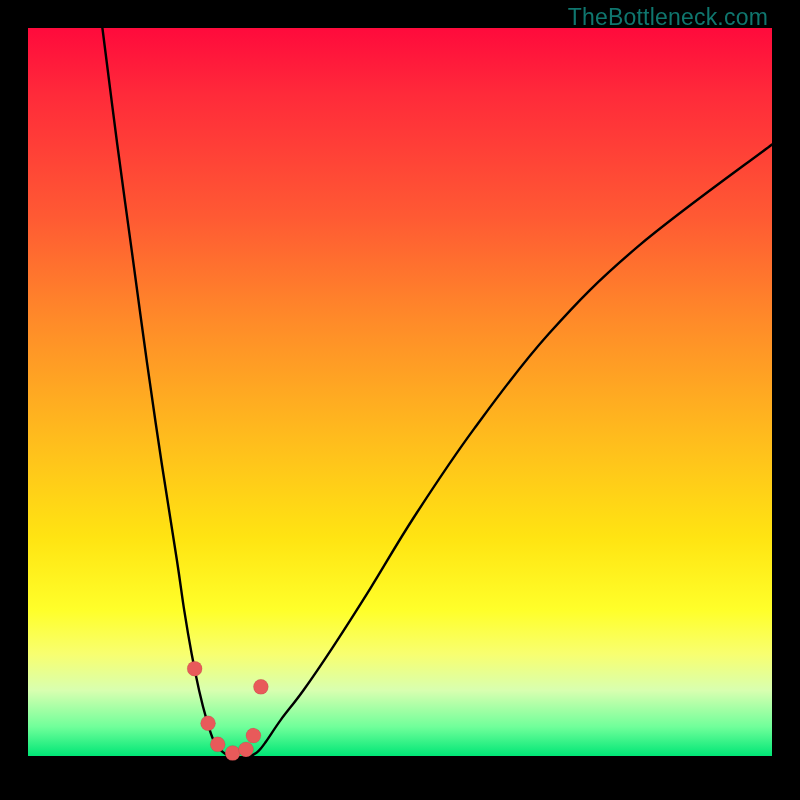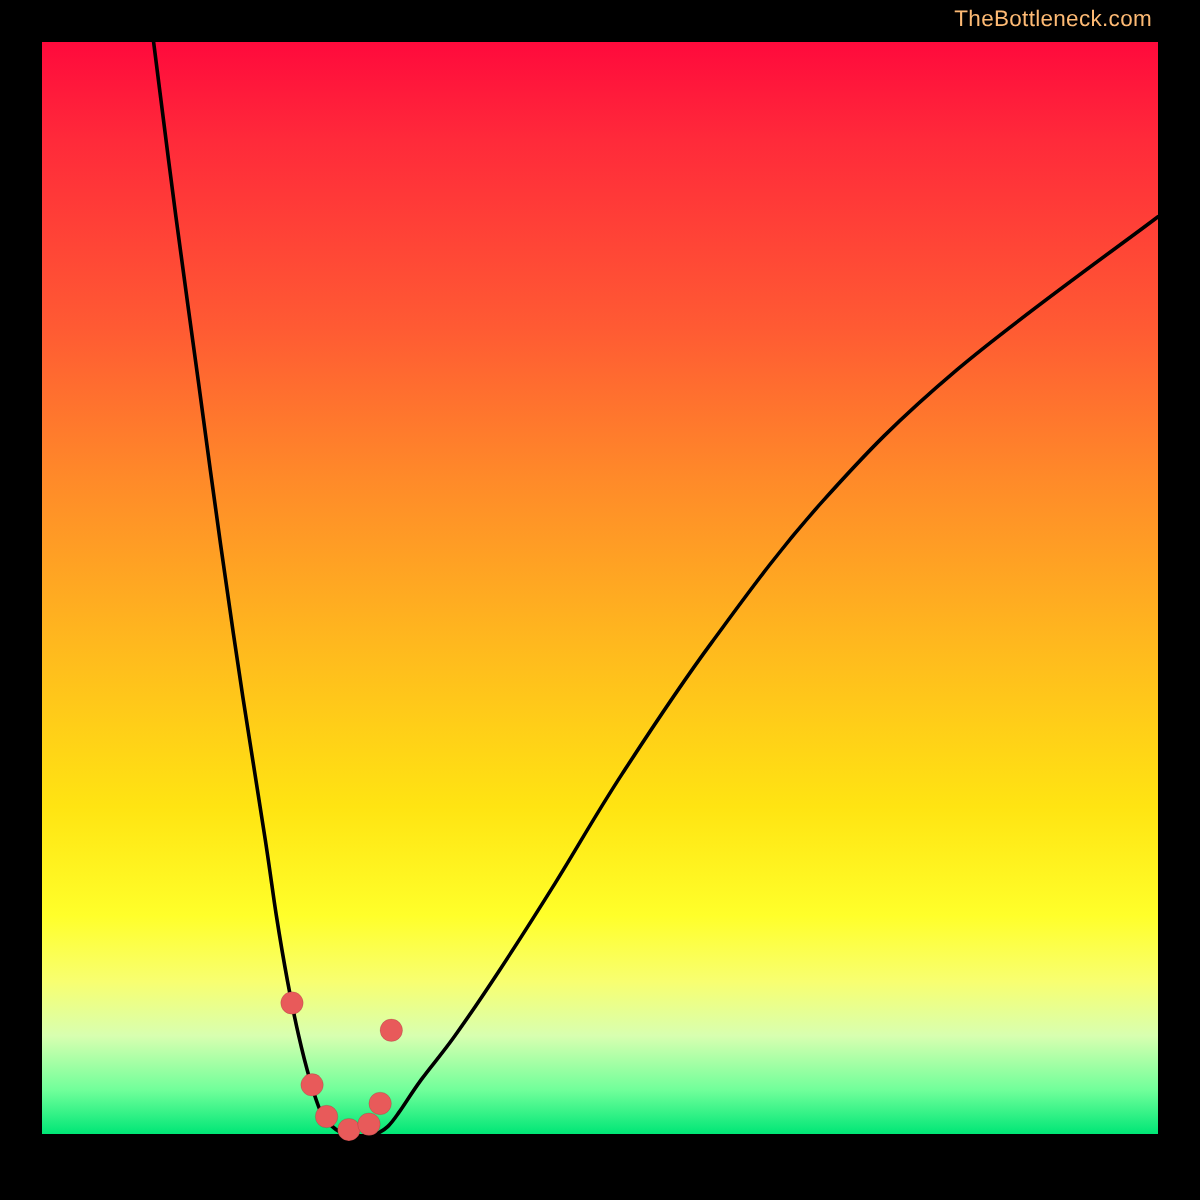--- a/index.html
+++ b/index.html
@@ -38,22 +38,22 @@
       #f8ff70 86%,
       #d8ffb0 91%,
       #70ff9a 96%,
       #00e676 100%
     );
   }
   .watermark {
     position: absolute;
     top: 4px;
     right: 32px;
-    color: #fdba74;
-    font-size: 15px;
+    color: #0f766e;
+    font-size: 23px;
     font-weight: 500;
     letter-spacing: 0.2px;
     user-select: none;
   }
   svg.curve {
     position: absolute;
     left: 0;
     top: 0;
     width: 744px;
     height: 728px;

